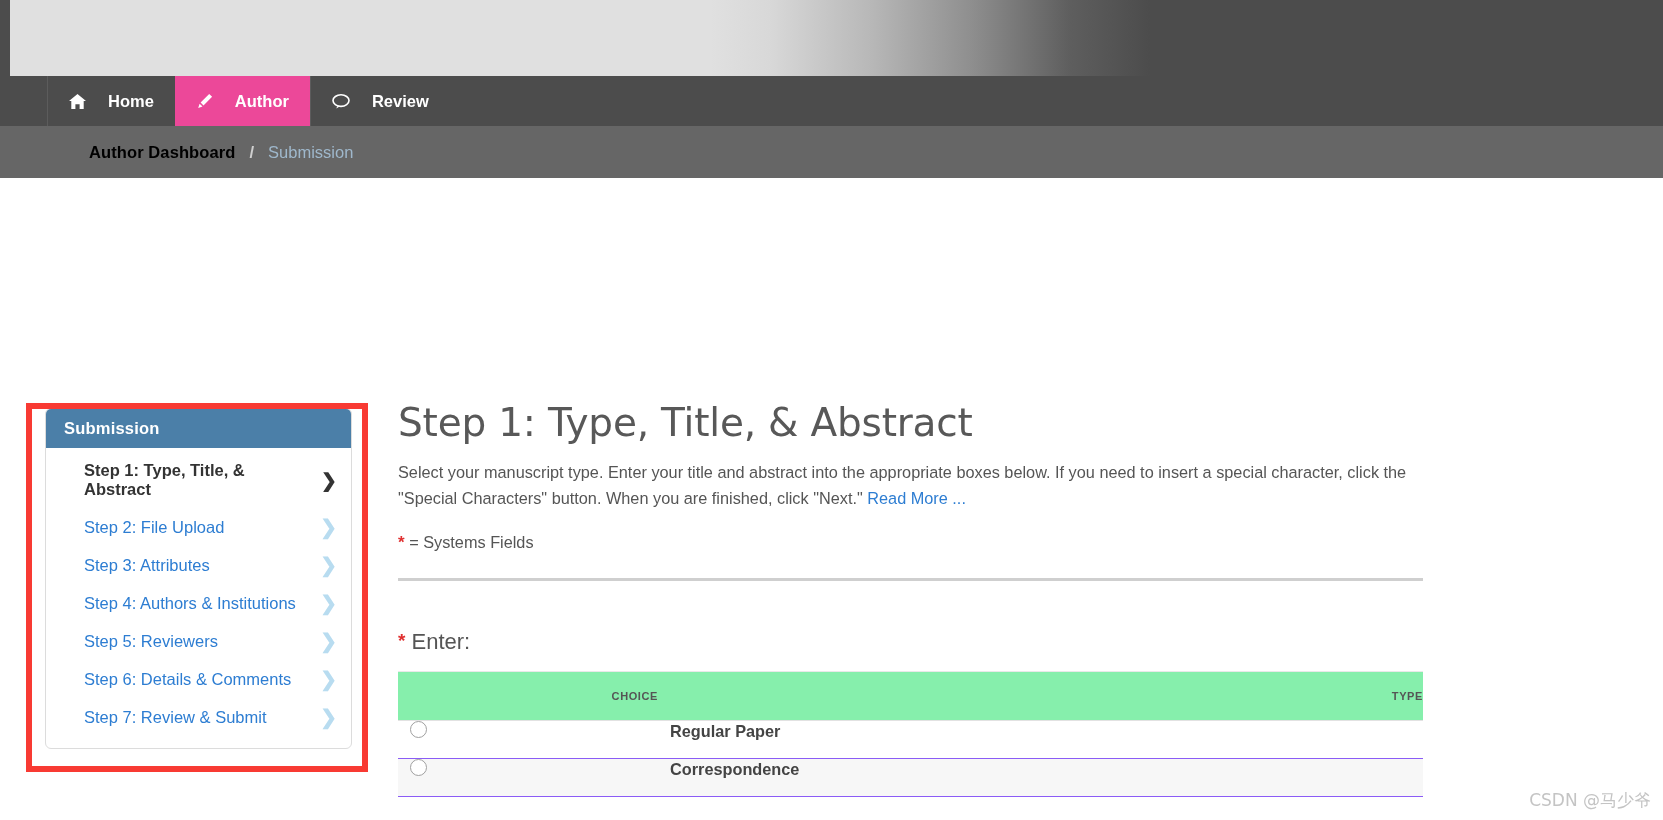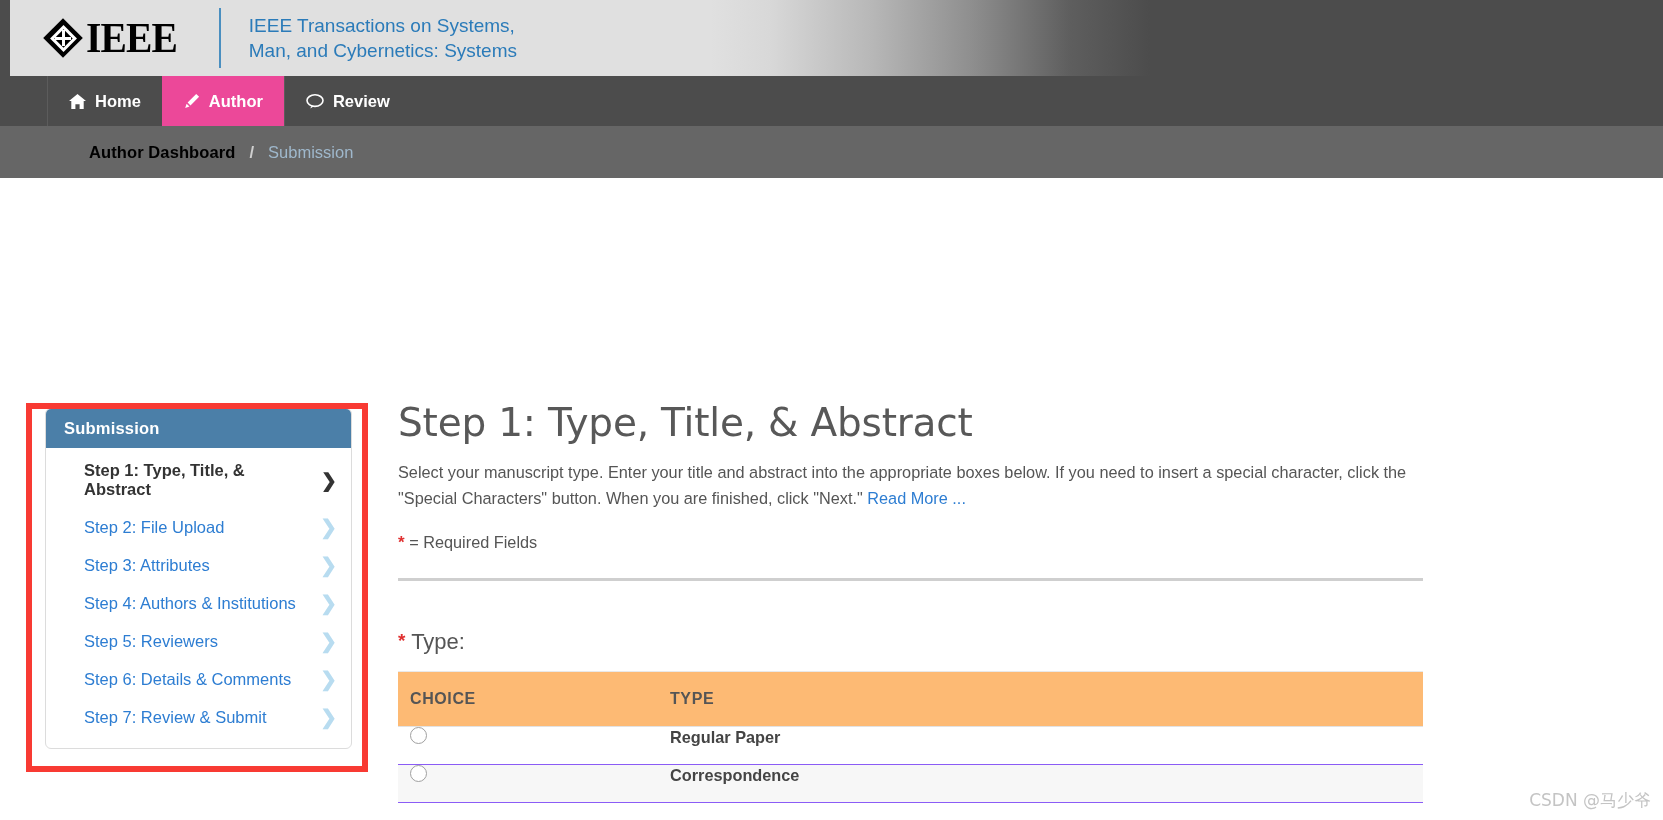--- a/index.html
+++ b/index.html
@@ -125,21 +125,21 @@
     height: 50px;
     background: #4c4c4c;
     display: flex;
     align-items: stretch;
     padding-left: 47px;
     box-sizing: border-box;
   }
   .navtab {
     display: flex;
     align-items: center;
-    gap: 9px;
+    gap: 22px;
     padding: 0 21px;
     color: #ffffff;
     font-size: 16.5px;
     font-weight: bold;
     cursor: pointer;
     border-left: 1px solid #5c5c5c;
     box-sizing: border-box;
   }
   .navtab:first-child { border-left: 1px solid #5c5c5c; }
   .navtab.active {
@@ -291,24 +291,24 @@
     font-weight: normal;
   }
   .field-label .star { font-size: 19px; vertical-align: 2px; }
 
   table.type-table {
     width: 1025px;
     border-collapse: collapse;
     font-size: 16.3px;
   }
   table.type-table thead th {
-    background: #fdba74;
-    text-align: left;
+    background: #86efac;
+    text-align: right;
     color: #555555;
-    font-size: 16px;
+    font-size: 11px;
     font-weight: bold;
     letter-spacing: .6px;
     padding: 18px 0 18px 12px;
     border-bottom: 1px solid #e2e2e2;
     border-top: 1px solid #e9e9e9;
   }
   table.type-table thead th.col-choice { width: 248px; }
   table.type-table tbody td {
     padding: 0 0 16px 12px;
     color: #444444;
@@ -334,37 +334,20 @@
     color: #c4c4c4;
     font-family: "DejaVu Sans", sans-serif;
     user-select: none;
   }
 </style>
 </head>
 <body>
 
 <div class="masthead">
   <div class="masthead-gradient"></div>
-  <div class="masthead-inner">
-    <div class="ieee-logo">
-      <div class="ieee-diamond">
-        <div class="d-outer"></div>
-        <div class="d-inner"></div>
-        <div class="d-core"></div>
-        <div class="d-arrow-v"></div>
-        <div class="d-arrow-h"></div>
-      </div>
-      <div class="ieee-word">IEEE</div>
-    </div>
-    <div class="masthead-rule"></div>
-    <div class="journal-title">
-      <div>IEEE Transactions on Systems,</div>
-      <div>Man, and Cybernetics: Systems</div>
-    </div>
-  </div>
 </div>
 
 <div class="navbar">
   <div class="navtab">
     <span class="nav-icon">
       <svg width="17" height="15" viewBox="0 0 17 15">
           <path fill="#ffffff" d="M8.5 0L0 7h2.3v8h4.1v-4.7h4.2V15h4.1V7H17z"></path>
         </svg>
     </span>
     <span>Home</span>
@@ -434,28 +417,28 @@
     </div>
   </div>
 
   <div class="main">
     <h1>Step 1: Type, Title, &amp; Abstract</h1>
 
     <p class="intro"><span>Select your manuscript type. Enter your title and abstract into the appropriate boxes below. If you need to insert a special character, click the "Special Characters" button. When you are finished, click "Next." </span><span class="readmore">Read More ...</span></p>
 
     <div class="required-note">
       <span class="star">*</span>
-      <span>= Required Fields</span>
+      <span>= Systems Fields</span>
     </div>
 
     <div class="hr-thick"></div>
 
     <div class="field-label">
       <span class="star">*</span>
-      <span>Type:</span>
+      <span>Enter:</span>
     </div>
 
     <table class="type-table">
       <thead>
         <tr>
           <th class="col-choice">CHOICE</th>
           <th>TYPE</th>
         </tr>
       </thead>
       <tbody>

